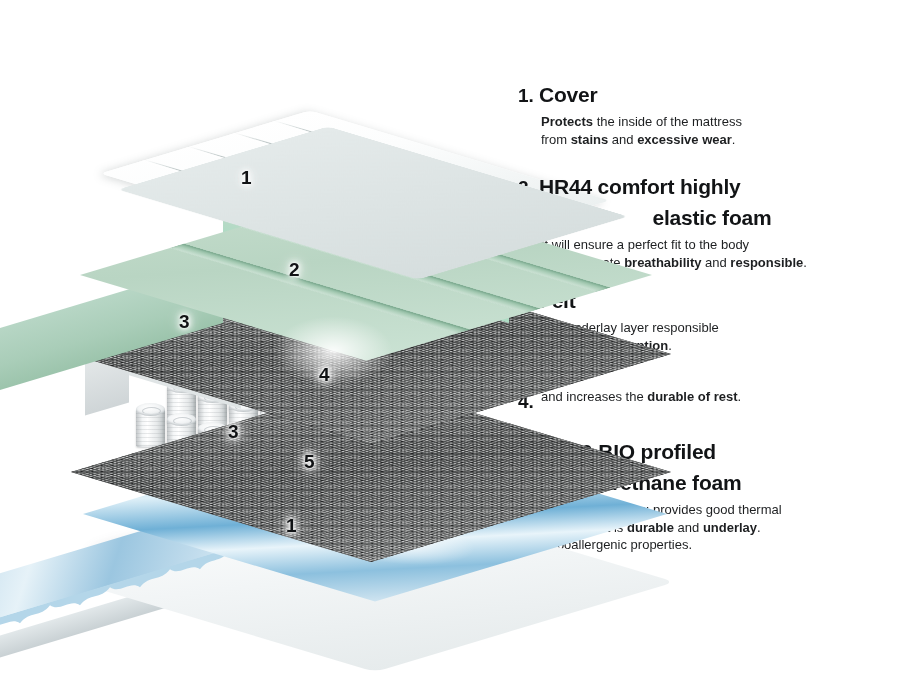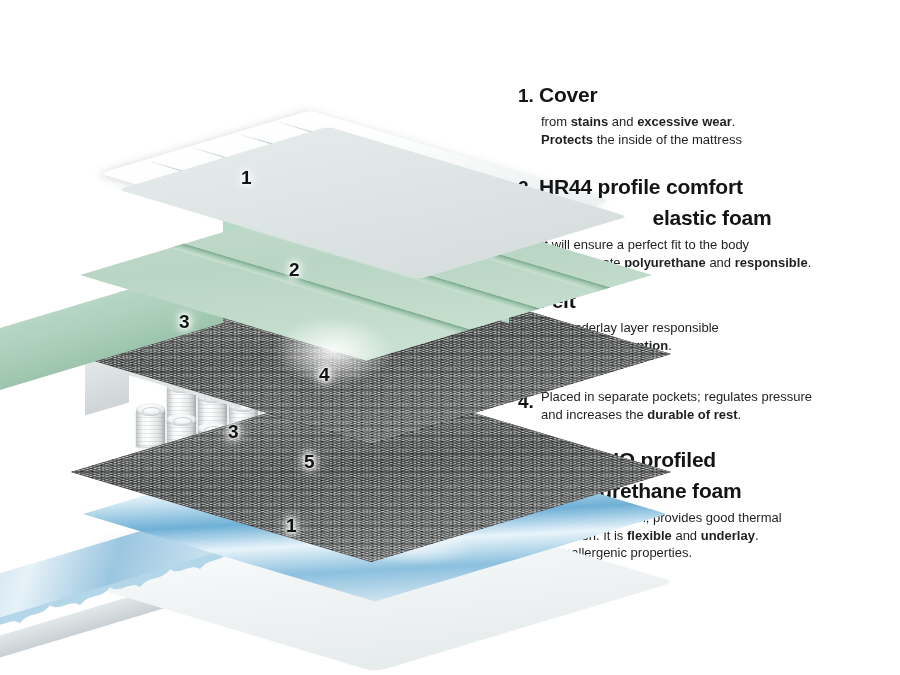--- a/index.html
+++ b/index.html
@@ -423,62 +423,61 @@
         <div class="callout" style="left: 231px; top: 406px;">1</div>
       </div>
   </div>
 
   <div id="legend">
       <div class="legend-item" id="item-1">
         <div class="li-num">1.</div>
         <div class="li-body">
           <div class="li-title">Cover</div>
           <div class="li-desc">
+            <div><b>Protects</b><span> the inside of the mattress</span></div>
             <div><span>from </span><b>stains</b><span> and </span><b>excessive wear</b><span>.</span></div>
-            <div><b>Protects</b><span> the inside of the mattress</span></div>
           </div>
         </div>
       </div>
       <div class="legend-item" id="item-2">
         <div class="li-num">2.</div>
         <div class="li-body">
-          <div class="li-title">HR44 profile comfort</div>
+          <div class="li-title">HR44 comfort highly</div>
           <div class="li-title center">elastic foam</div>
           <div class="li-desc">
             <div><span>It will ensure a perfect fit to the body</span></div>
-            <div><span>and adequate </span><b>polyurethane</b><span> and </span><b>responsible</b><span>.</span></div>
+            <div><span>and adequate </span><b>breathability</b><span> and </span><b>responsible</b><span>.</span></div>
           </div>
         </div>
       </div>
       <div class="legend-item" id="item-3">
         <div class="li-num">3.</div>
         <div class="li-body">
           <div class="li-title">Felt</div>
           <div class="li-desc">
             <div><span>The underlay layer responsible</span></div>
             <div><span>for </span><b>shock absorption</b><span>.</span></div>
           </div>
         </div>
       </div>
       <div class="legend-item" id="item-4">
         <div class="li-num">4.</div>
         <div class="li-body">
           <div class="li-desc">
-            <div><span>Placed in separate pockets; regulates pressure</span></div>
             <div><span>and increases the </span><b>durable of rest</b><span>.</span></div>
           </div>
         </div>
       </div>
       <div class="legend-item" id="item-5">
         <div class="li-num">5.</div>
         <div class="li-body">
           <div class="li-title indent">T30 BIO profiled</div>
           <div class="li-title indent">polyurethane foam</div>
           <div class="li-desc">
             <div><span>It does not deform; provides good thermal</span></div>
-            <div><span>insulation. It is </span><b>flexible</b><span> and </span><b>underlay</b><span>.</span></div>
+            <div><span>insulation. It is </span><b>durable</b><span> and </span><b>underlay</b><span>.</span></div>
             <div><span>Hypoallergenic properties.</span></div>
           </div>
         </div>
       </div>
     </div>
 
 </div>
 
 </body></html>

